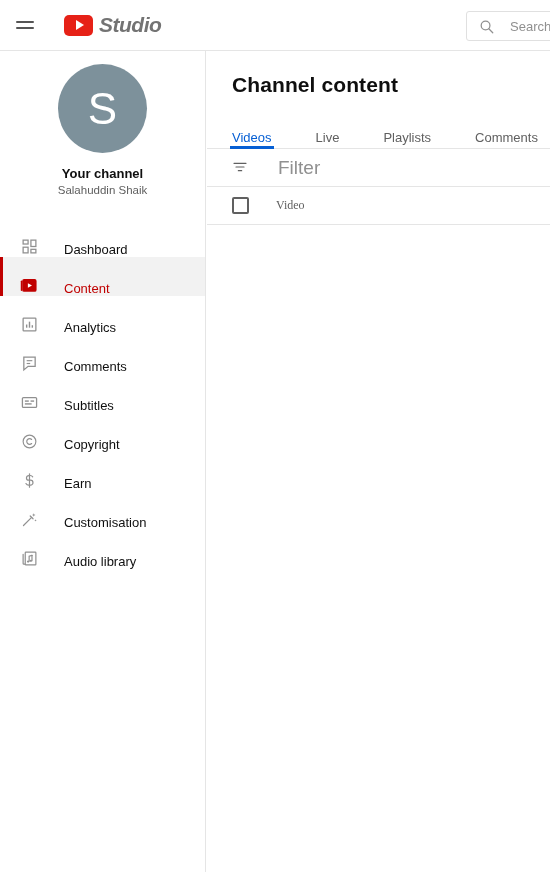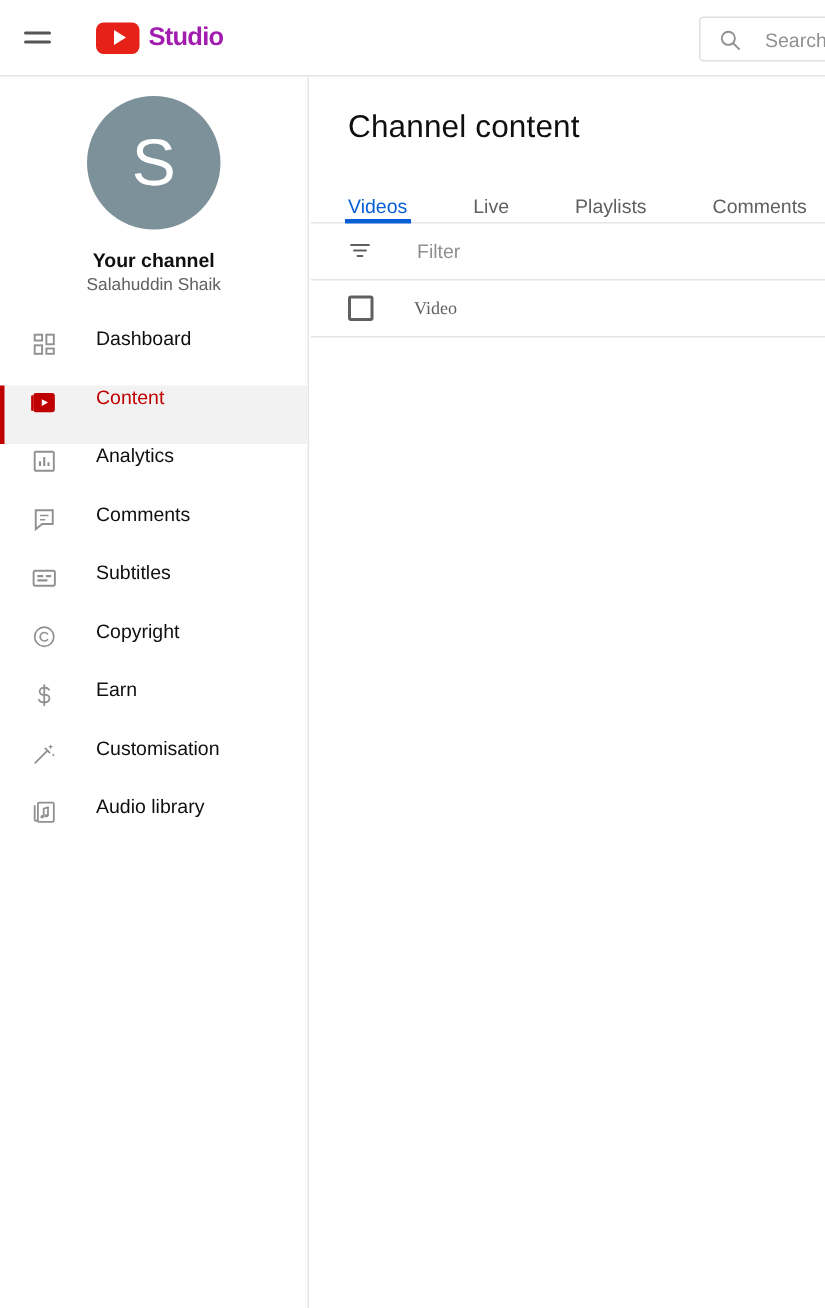--- a/index.html
+++ b/index.html
@@ -65,24 +65,25 @@
     justify-content: center;
   }
   .yt-badge .tri {
     width: 0; height: 0;
     border-left: 8px solid #ffffff;
     border-top: 5px solid transparent;
     border-bottom: 5px solid transparent;
     margin-left: 2px;
   }
   .brand-text {
-    font-size: 17px;
+    font-size: 21px;
     font-weight: bold;
     letter-spacing: -0.5px;
-    color: #a21caf;
+    color: #737373;
+    font-style: italic;
   }
 
   .searchbox {
     position: absolute;
     left: 466px;
     top: 11px;
     width: 160px;
     height: 30px;
     border: 1px solid #e0e0e0;
     border-radius: 3px;
@@ -143,21 +144,21 @@
     color: #606060;
   }
 
   .nav {
     margin-top: 22px;
   }
   .nav-item {
     position: relative;
     height: 39px;
     display: flex;
-    align-items: flex-start;
+    align-items: flex-end;
     padding-left: 18px;
     cursor: pointer;
     color: #0f0f0f;
   }
   .nav-item .nav-icon {
     width: 22px; height: 22px;
     flex: none;
     display: flex;
     align-items: center;
     justify-content: center;
@@ -195,21 +196,21 @@
     position: absolute;
     top: 51px;
     left: 207px;
     width: 343px;
     height: 821px;
     background: #ffffff;
     overflow: hidden;
   }
   .page-title {
     font-size: 21px;
-    font-weight: 400;
+    font-weight: 700;
     color: #0f0f0f;
     padding: 22px 0 0 25px;
     letter-spacing: 0.1px;
   }
   .tabs {
     margin-top: 14px;
     display: flex;
     align-items: flex-end;
     padding-left: 25px;
     height: 38px;
@@ -243,21 +244,21 @@
     height: 38px;
     display: flex;
     align-items: center;
     padding-left: 25px;
     border-bottom: 1px solid #e5e5e5;
   }
   .filter-icon { width: 18px; height: 18px; flex: none; }
   .filter-icon svg { display: block; }
   .filter-label {
     margin-left: 28px;
-    font-size: 13px;
+    font-size: 19px;
     color: #909090;
   }
 
   .list-header {
     height: 38px;
     display: flex;
     align-items: center;
     padding-left: 25px;
     border-bottom: 1px solid #e5e5e5;
     font-family: Liberation Serif, serif;

